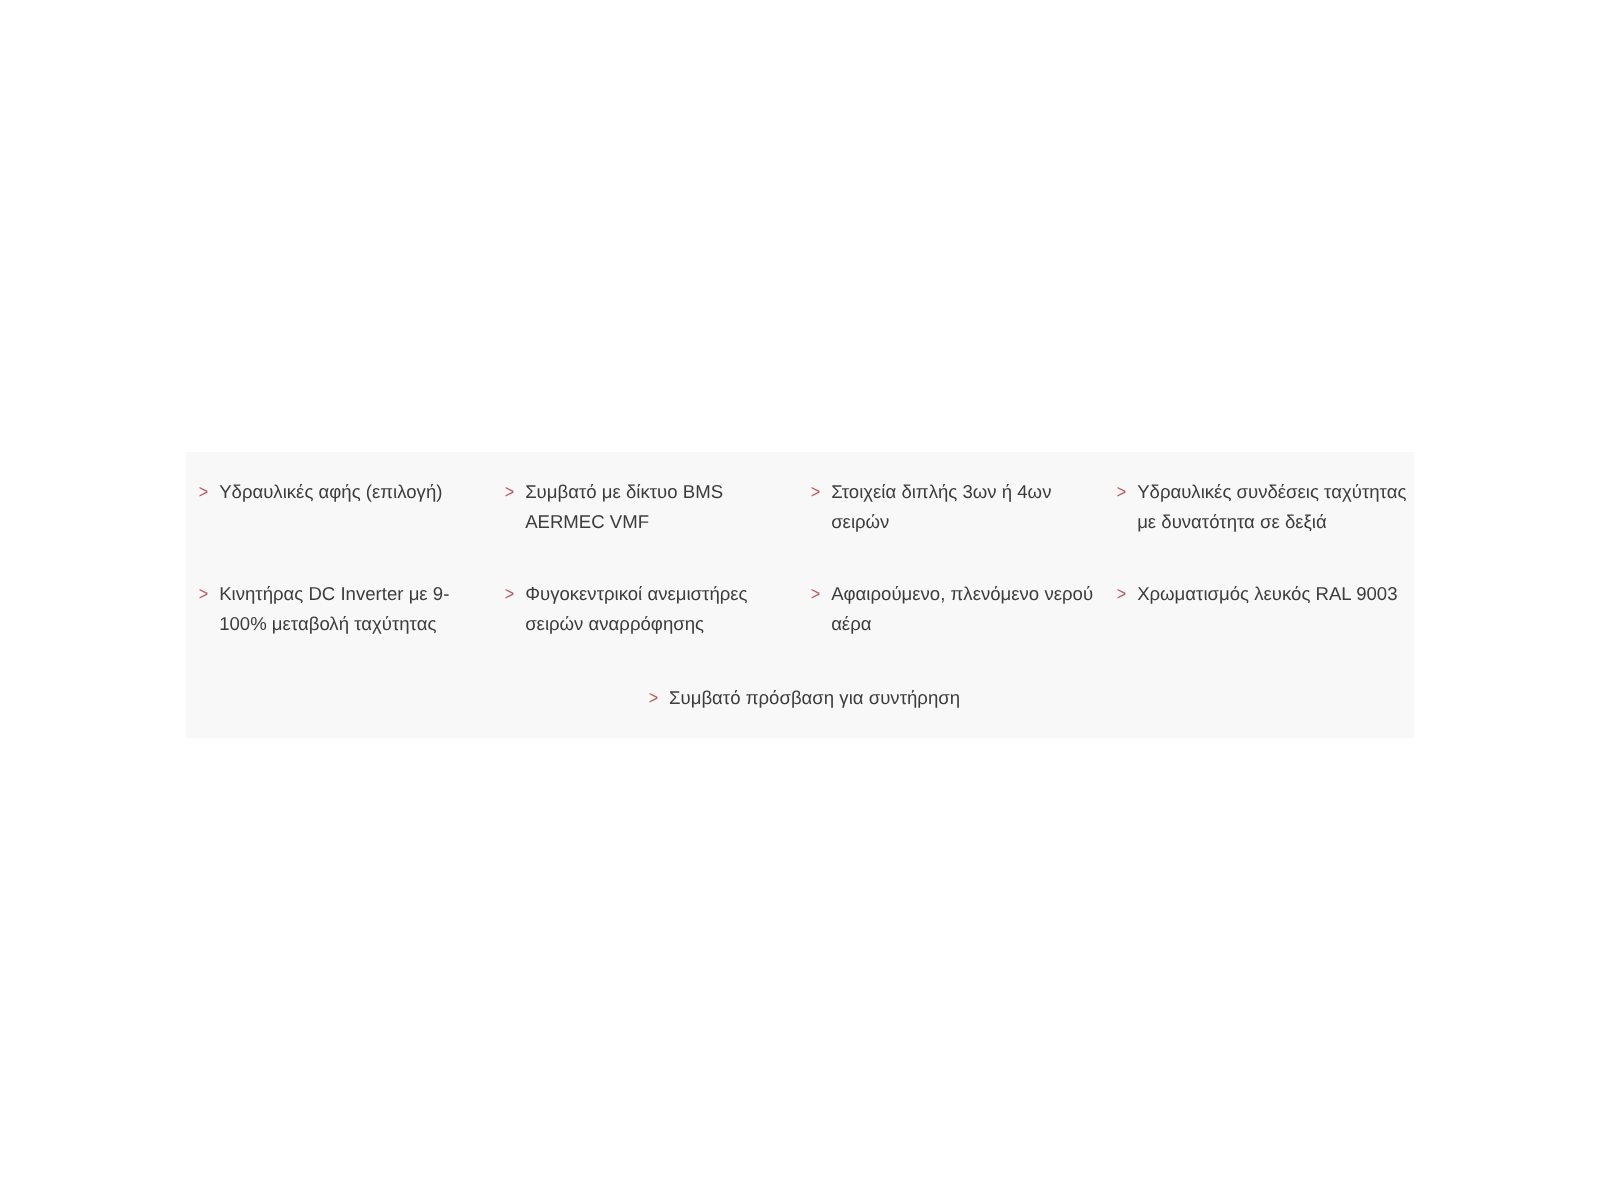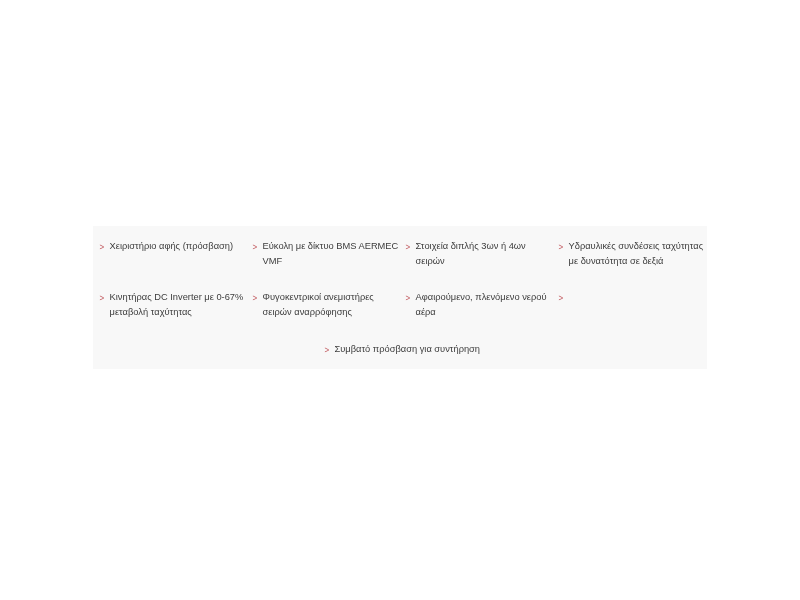--- a/index.html
+++ b/index.html
@@ -58,55 +58,56 @@
 </style>
 </head>
 <body>
 
 <div class="page">
   <section class="features-band">
     <div class="features-grid">
 
       <div class="feature">
         <span class="chev">&gt;</span>
-        <span class="label">Χειριστήριο αφής (πρόσβαση)</span>
+        <span class="label">Υδραυλικές αφής (επιλογή)</span>
       </div>
 
       <div class="feature">
         <span class="chev">&gt;</span>
-        <span class="label">Εύκολη με δίκτυο BMS AERMEC VMF</span>
+        <span class="label">Συμβατό με δίκτυο BMS AERMEC VMF</span>
       </div>
 
       <div class="feature">
         <span class="chev">&gt;</span>
         <span class="label">Στοιχεία διπλής 3ων ή 4ων σειρών</span>
       </div>
 
       <div class="feature">
         <span class="chev">&gt;</span>
         <span class="label">Υδραυλικές συνδέσεις ταχύτητας με δυνατότητα σε δεξιά</span>
       </div>
 
       <div class="feature">
         <span class="chev">&gt;</span>
-        <span class="label">Κινητήρας DC Inverter με 0-67% μεταβολή ταχύτητας</span>
+        <span class="label">Κινητήρας DC Inverter με 9-100% μεταβολή ταχύτητας</span>
       </div>
 
       <div class="feature">
         <span class="chev">&gt;</span>
         <span class="label">Φυγοκεντρικοί ανεμιστήρες σειρών αναρρόφησης</span>
       </div>
 
       <div class="feature">
         <span class="chev">&gt;</span>
         <span class="label">Αφαιρούμενο, πλενόμενο νερού αέρα</span>
       </div>
 
       <div class="feature">
         <span class="chev">&gt;</span>
+        <span class="label">Χρωματισμός λευκός RAL 9003</span>
       </div>
 
     </div>
 
     <div class="features-footer">
       <div class="feature">
         <span class="chev">&gt;</span>
         <span class="label">Συμβατό πρόσβαση για συντήρηση</span>
       </div>
     </div>

